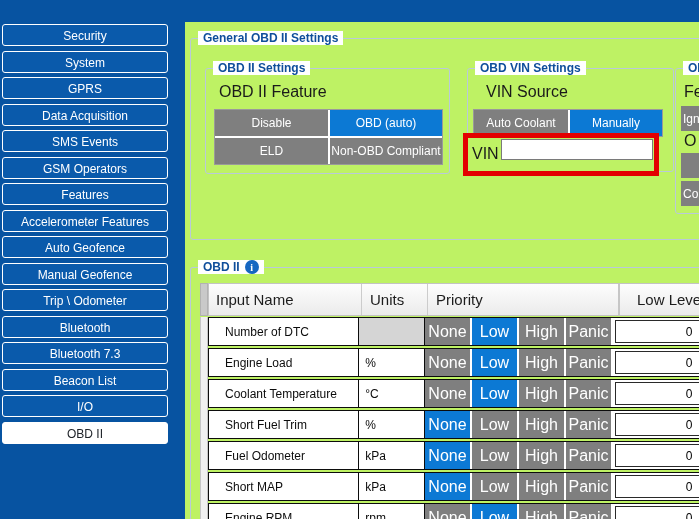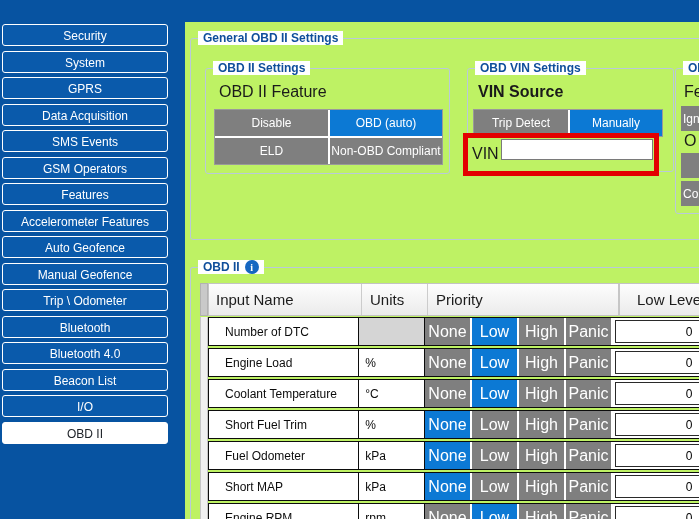--- a/index.html
+++ b/index.html
@@ -92,21 +92,21 @@
     <div class="nav-btn">GPRS</div>
     <div class="nav-btn">Data Acquisition</div>
     <div class="nav-btn">SMS Events</div>
     <div class="nav-btn">GSM Operators</div>
     <div class="nav-btn">Features</div>
     <div class="nav-btn">Accelerometer Features</div>
     <div class="nav-btn">Auto Geofence</div>
     <div class="nav-btn">Manual Geofence</div>
     <div class="nav-btn">Trip \ Odometer</div>
     <div class="nav-btn">Bluetooth</div>
-    <div class="nav-btn">Bluetooth 4.0</div>
+    <div class="nav-btn">Bluetooth 7.3</div>
     <div class="nav-btn">Beacon List</div>
     <div class="nav-btn">I/O</div>
     <div class="nav-btn selected">OBD II</div>
   </div>
 
 <div class="main">
 
   <div class="group outer-group">
     <span class="gtitle">General OBD II Settings</span>
   </div>
@@ -117,23 +117,23 @@
     <div class="toggle-grid grid-feature">
         <div class="toggle-cell">Disable</div>
         <div class="toggle-cell on">OBD (auto)</div>
         <div class="toggle-cell">ELD</div>
         <div class="toggle-cell">Non-OBD Compliant</div>
       </div>
   </div>
 
   <div class="group g-vin">
     <span class="gtitle">OBD VIN Settings</span>
-    <span class="field-label" style="left:10px;top:14px;font-weight:bold;">VIN Source</span>
+    <span class="field-label" style="left:18px;top:14px;">VIN Source</span>
     <div class="toggle-grid grid-vin">
-        <div class="toggle-cell">Trip Detect</div>
+        <div class="toggle-cell">Auto Coolant</div>
         <div class="toggle-cell on">Manually</div>
       </div>
   </div>
   <span class="field-label vin-label">VIN</span>
   <input class="vin-input" type="text" value="" style="">
   <div class="red-rect"></div>
 
   <div class="group g-partial">
     <span class="gtitle">OB</span>
     <span class="field-label" style="left:8px;top:14px;">Fe</span>

